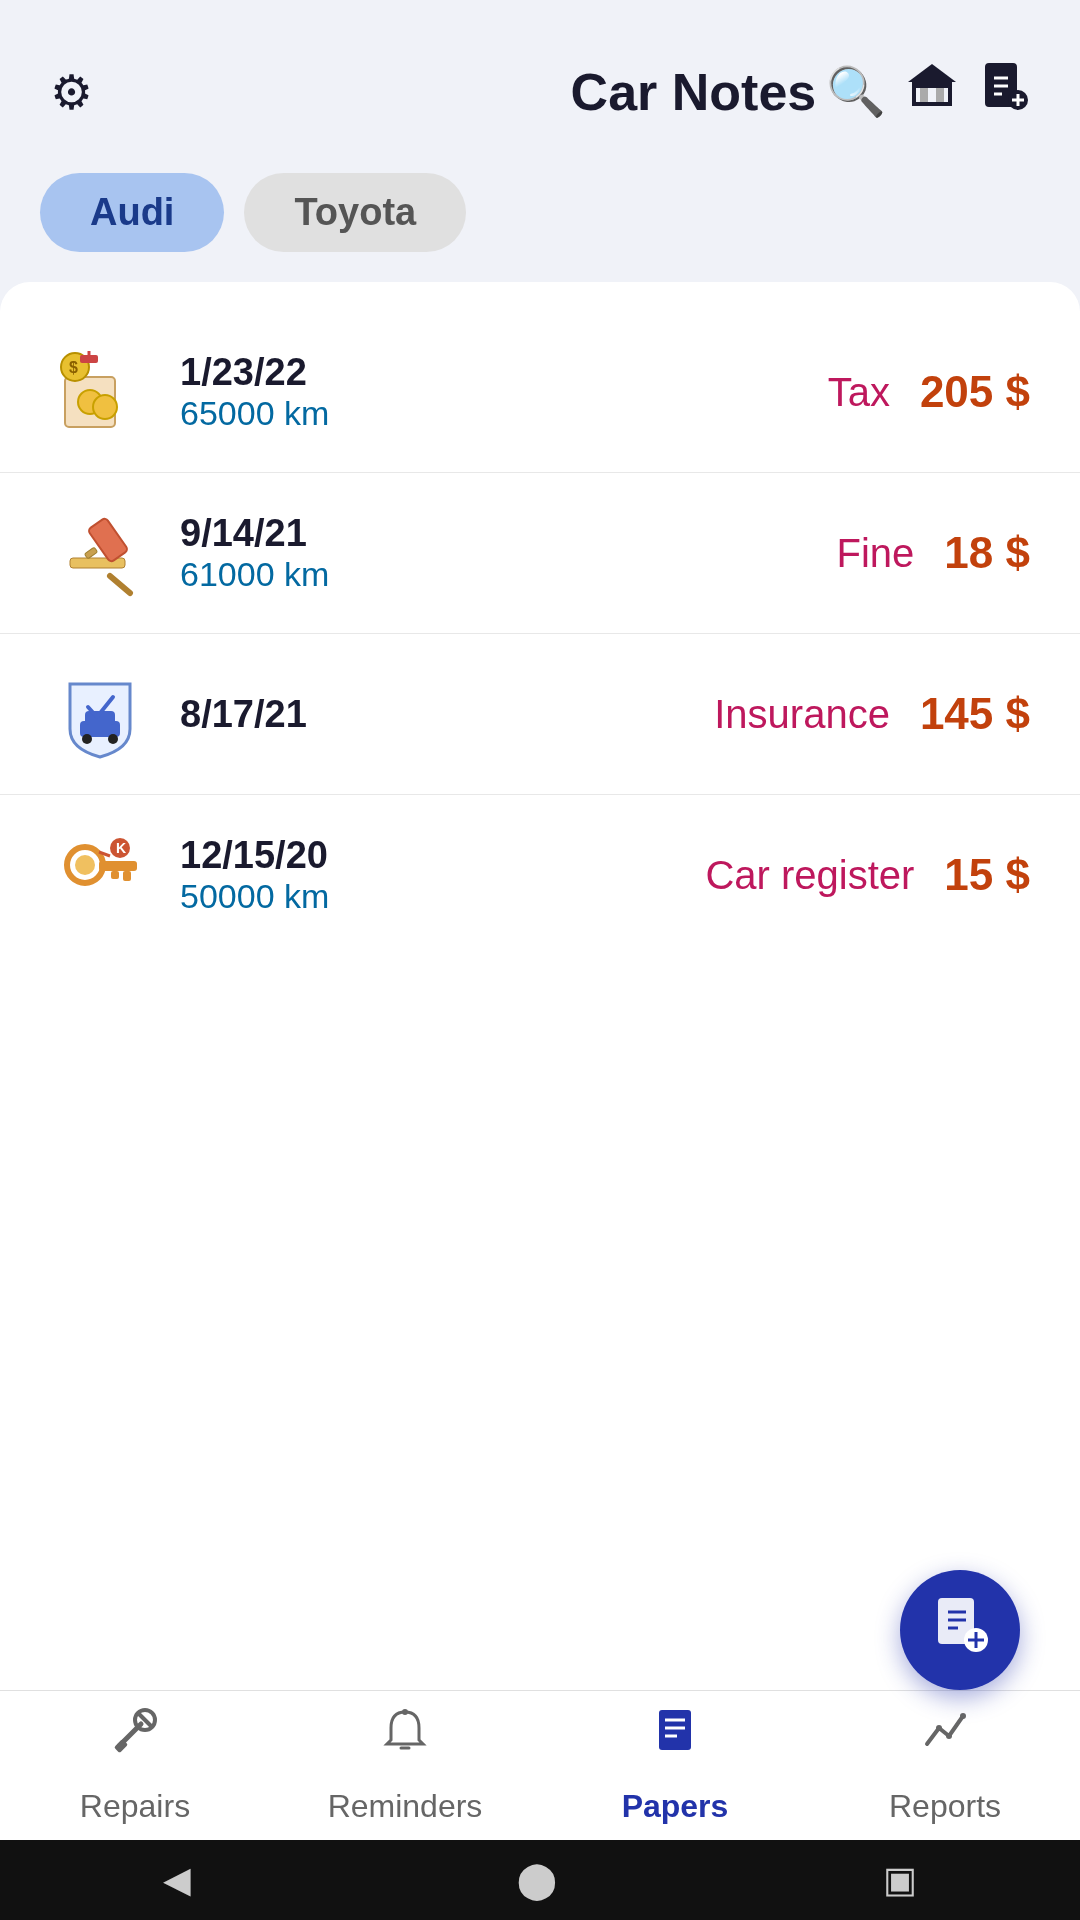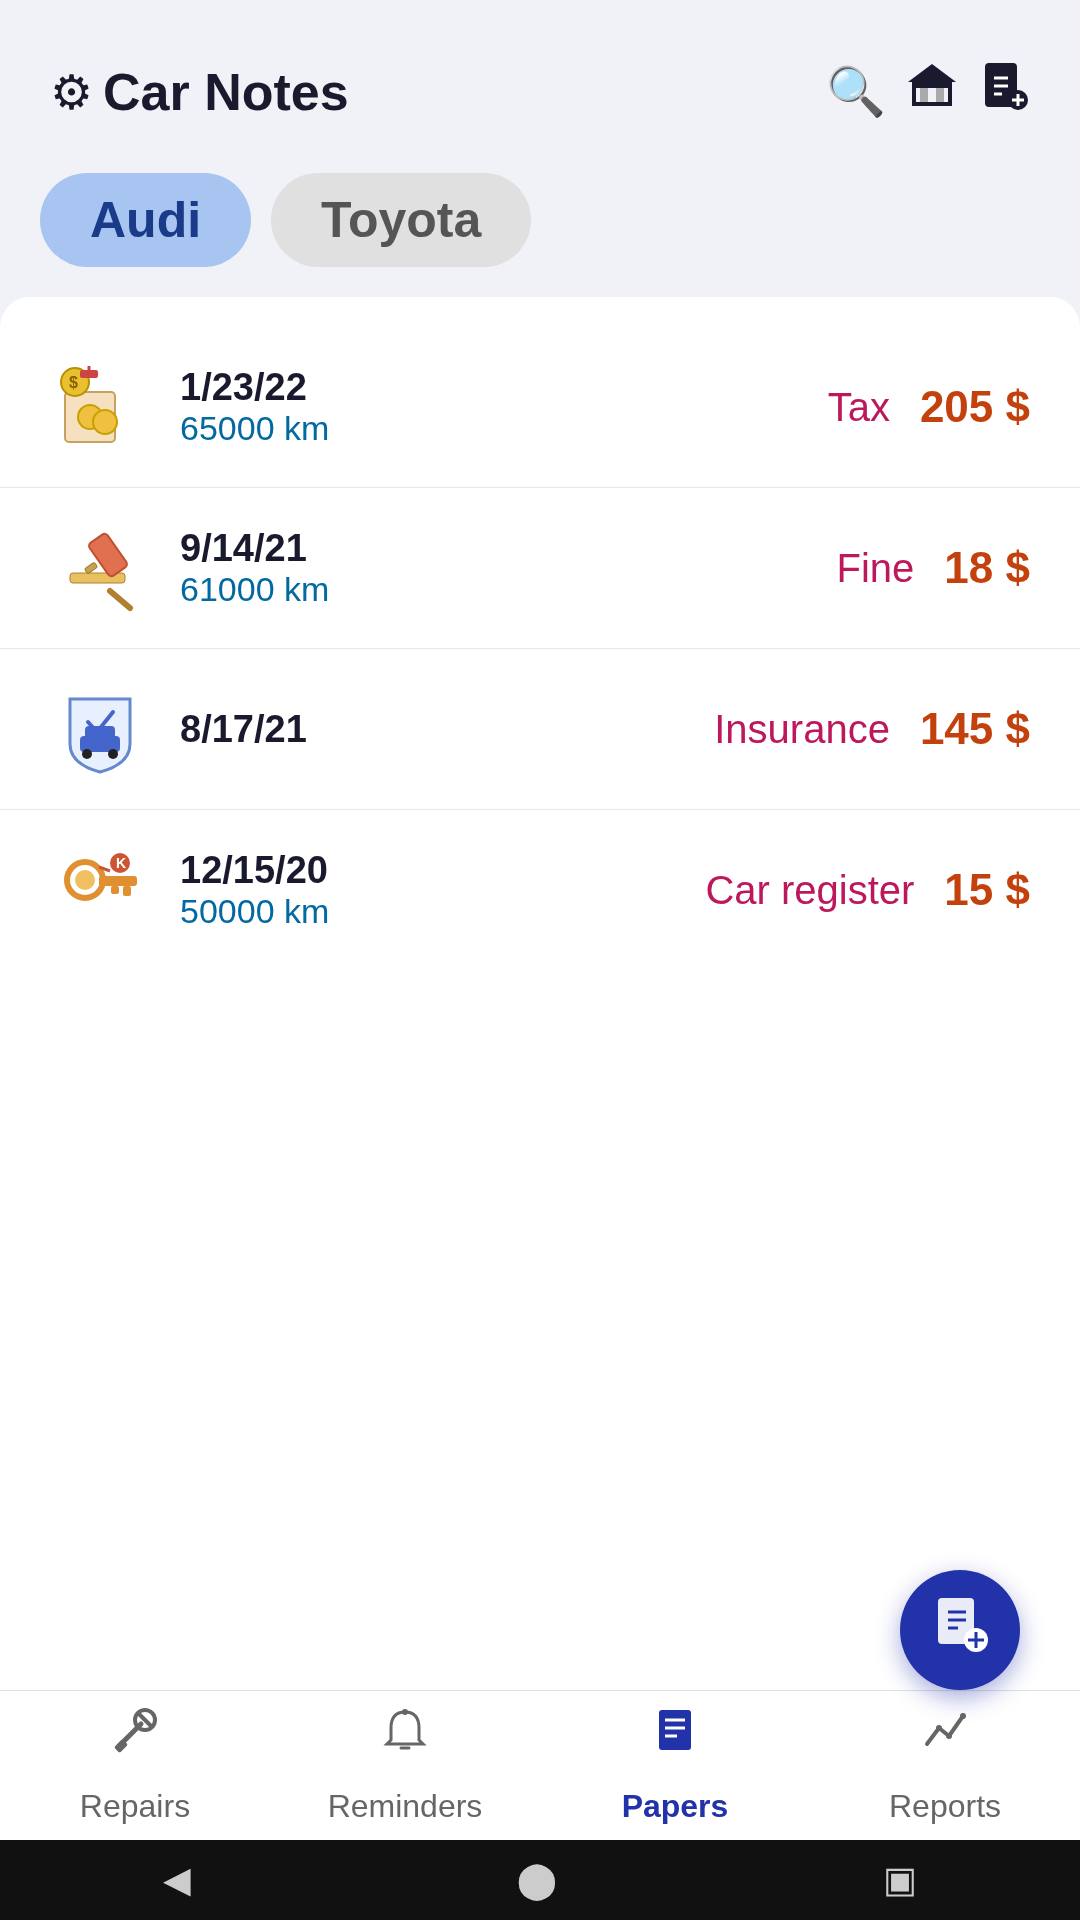--- a/index.html
+++ b/index.html
@@ -15,21 +15,21 @@
 
     
     .header {
       display: flex;
       align-items: center;
       padding: 60px 40px 30px 40px;
       background: #f0f2f8;
     }
     .header-title {
       flex: 1;
-      text-align: left;
+      text-align: right;
       font-size: 52px;
       font-weight: 700;
       color: #1a1a2e;
     }
     .header-icon {
       font-size: 48px;
       color: #1a1a2e;
       cursor: pointer;
       margin: 0 10px;
     }
@@ -37,21 +37,21 @@
     
     .car-tabs {
       display: flex;
       gap: 20px;
       padding: 20px 40px 30px 40px;
       background: #f0f2f8;
     }
     .car-tab {
       padding: 18px 50px;
       border-radius: 50px;
-      font-size: 50px;
+      font-size: 38px;
       font-weight: 600;
       cursor: pointer;
       border: none;
     }
     .car-tab.active {
       background: #a8c4f0;
       color: #1a3a8a;
     }
     .car-tab.inactive {
       background: #e0e0e0;

